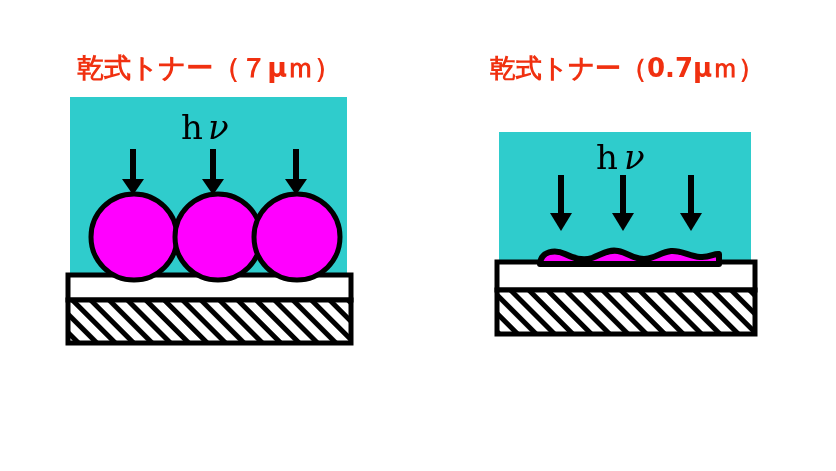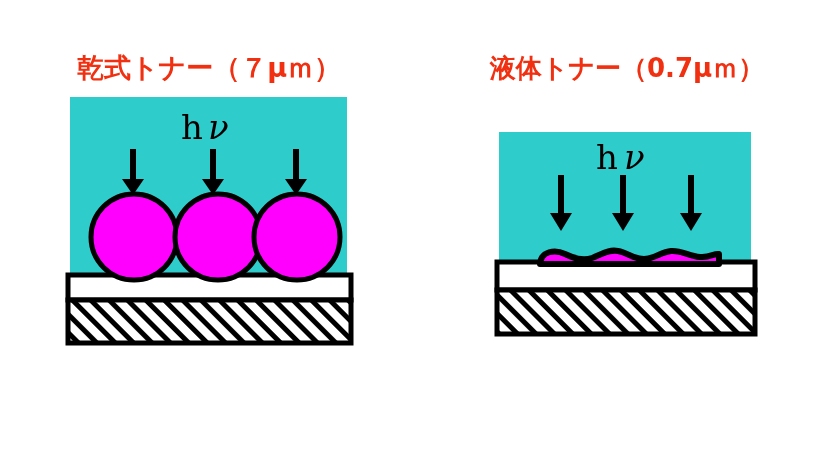--- a/index.html
+++ b/index.html
@@ -91,21 +91,21 @@
         </g>
 
         <text x="119" y="48" font-family="DejaVu Serif, serif" font-size="34" fill="#000000">h</text>
         <text x="146" y="48" font-family="DejaVu Serif, serif" font-size="34" font-style="italic" fill="#000000">ν</text>
       </svg>
     </div>
   </div>
 
   <div class="panel" id="panel-liq">
 
-    <div class="panel-title">液体トナー（0.7μｍ）</div>
+    <div class="panel-title">乾式トナー（0.7μｍ）</div>
 
     <div class="figure" style="left:73px; top:80px;">
       <svg width="270" height="215" viewBox="0 0 270 215" xmlns="http://www.w3.org/2000/svg">
         <defs>
           <pattern id="hatchR" width="13" height="13" patternUnits="userSpaceOnUse" patternTransform="rotate(-45 0 0)">
             <rect width="13" height="13" fill="#ffffff"></rect>
             <rect width="5" height="13" fill="#000000"></rect>
           </pattern>
         </defs>
 

